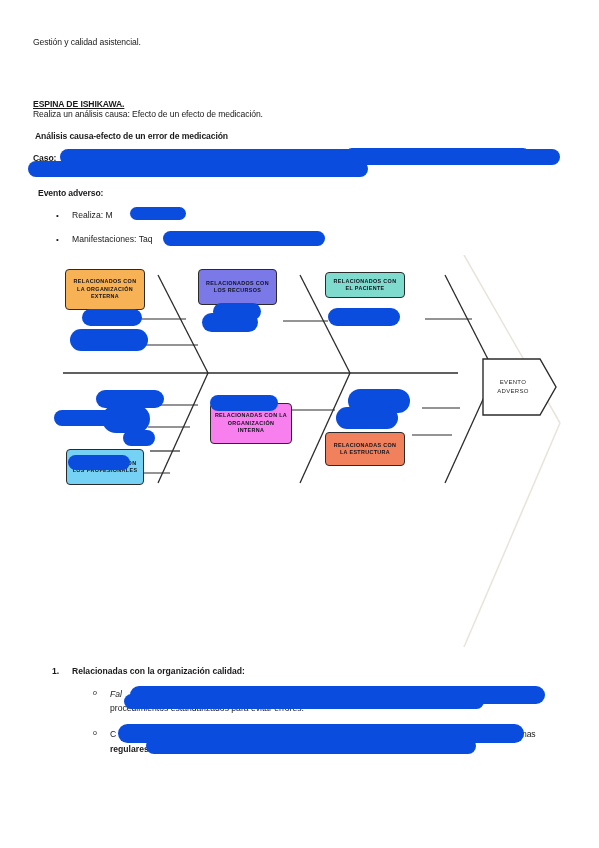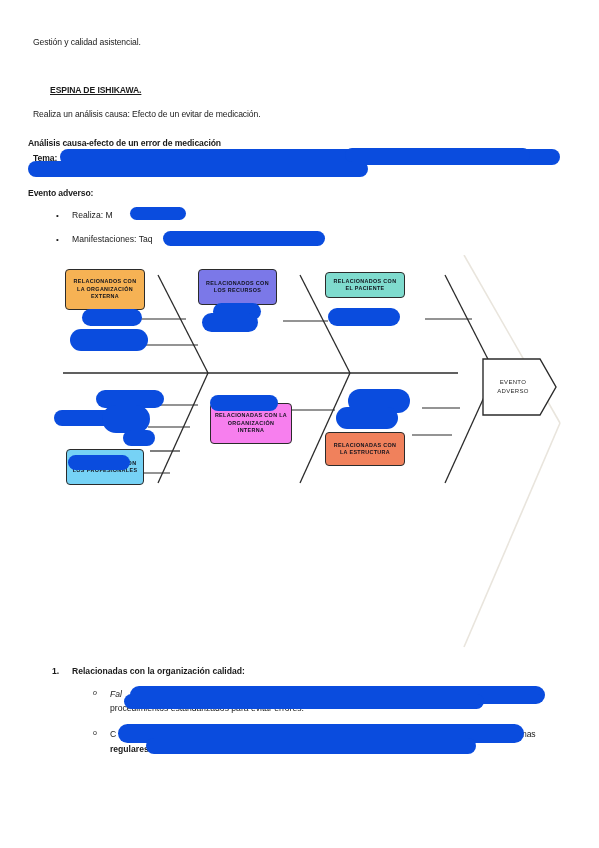--- a/index.html
+++ b/index.html
@@ -45,31 +45,31 @@
   .num .idx{position:absolute;left:-20px;font-weight:bold;}
   .sub{position:absolute;font-size:8.6px;white-space:nowrap;}
   .sub .circ{position:absolute;left:-17px;top:0px;font-size:7px;}
 </style>
 </head>
 <body>
 
 <div class="page">
 
   <div class="txt" style="left:33px;top:37px;text-align:center;">Gestión y calidad asistencial.</div>
-  <div class="txt b u" style="left:33px;top:85px;margin-left:17px;">ESPINA DE ISHIKAWA.</div>
-  <div class="txt" style="left:33px;top:109px;">Realiza un análisis causa: Efecto de un evitar de medicación.</div>
-  <div class="txt b" style="left:28px;top:131px;margin-top:7px;">Análisis causa-efecto de un error de medicación</div>
+  <div class="txt b u" style="left:33px;top:99px;">ESPINA DE ISHIKAWA.</div>
+  <div class="txt" style="left:33px;top:109px;">Realiza un análisis causa: Efecto de un efecto de medicación.</div>
+  <div class="txt b" style="left:35px;top:131px;">Análisis causa-efecto de un error de medicación</div>
 
-  <div class="txt b" style="left:33px;top:153px;">Tema:</div>
+  <div class="txt b" style="left:33px;top:153px;">Caso:</div>
   <div class="txt" style="left:549px;top:153px;">or</div>
   <div class="redact" style="left:60px;top:149px;width:500px;height:16px;"></div>
   <div class="redact" style="left:28px;top:161px;width:340px;height:16px;border-radius:30px;"></div>
   <div class="redact" style="left:345px;top:148px;width:185px;height:14px;"></div>
 
-  <div class="txt b" style="left:28px;top:188px;">Evento adverso:</div>
+  <div class="txt b" style="left:38px;top:188px;">Evento adverso:</div>
 
   <div class="bullet-row" style="left:72px;top:210px;">
     <span class="dot">•</span>
     <span>Realiza: M</span>
   </div>
   <div class="redact" style="left:130px;top:207px;width:56px;height:13px;"></div>
 
   <div class="bullet-row" style="left:72px;top:234px;">
     <span class="dot">•</span>
     <span>Manifestaciones: Taq</span>

